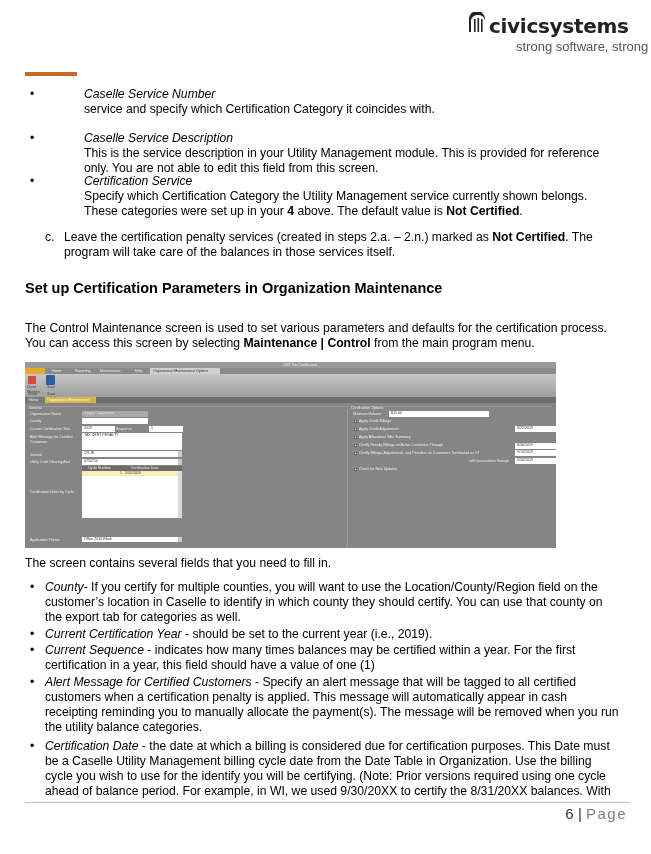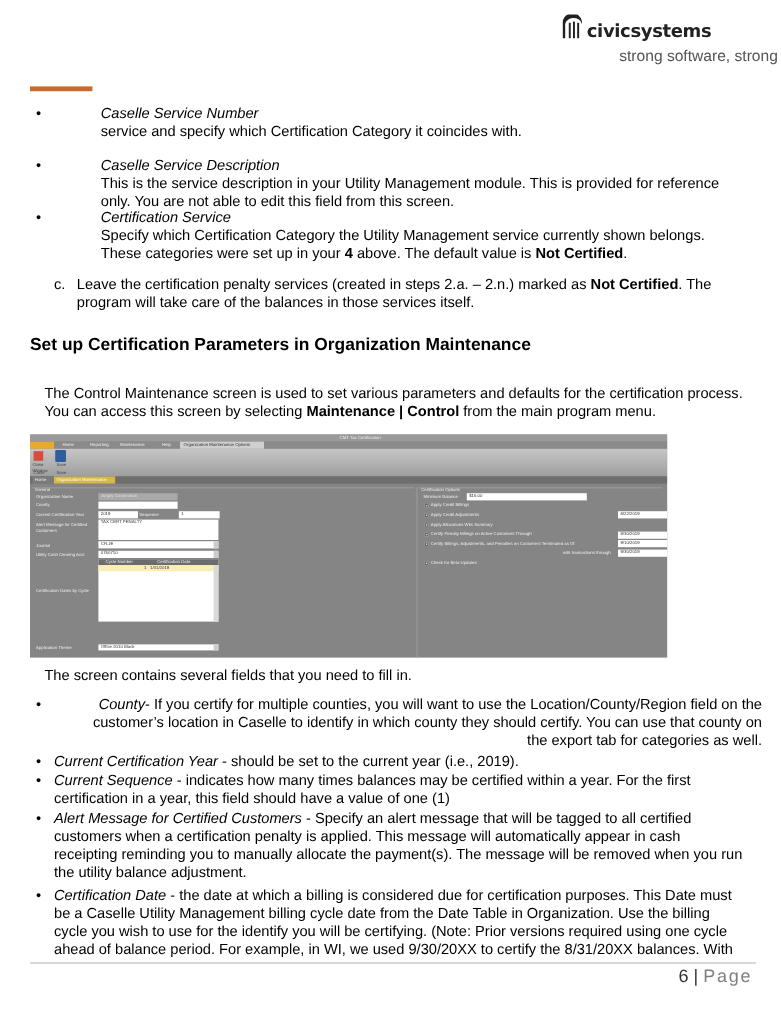--- a/index.html
+++ b/index.html
@@ -2,27 +2,27 @@
 <html><head>
 <meta charset="utf-8">
 <style>
   * { box-sizing: border-box; margin: 0; padding: 0; }
   html, body { width: 651px; height: 854px; background: #ffffff; overflow: hidden; }
   body { position: relative; font-family: "Liberation Sans", sans-serif; color: #000; font-size: 12.2px; line-height: 15px; }
 
   
   .logo { position: absolute; left: 466px; top: 8px; width: 172px; height: 50px; }
   .logo-mark { position: absolute; left: 2px; top: 4px; width: 18px; height: 20px; }
-  .logo-word { position: absolute; left: 23px; top: 6px; font-size: 15px; font-weight: bold; color: #222; letter-spacing: -0.3px; font-family: "DejaVu Sans", sans-serif; line-height: 24px; text-align: right; }
+  .logo-word { position: absolute; left: 23px; top: 6px; font-size: 20px; font-weight: bold; color: #222; letter-spacing: -0.3px; font-family: "DejaVu Sans", sans-serif; line-height: 24px; text-align: right; }
   .logo-tag { position: absolute; left: 30px; top: 34px; font-size: 13px; color: #555; white-space: nowrap; line-height: 10px; padding-left: 20px; }
 
   .accent-bar { position: absolute; left: 25px; top: 72px; width: 52px; height: 4px; background: #c9692a; }
   .bul { position: absolute; left: 62px; width: 8px; }
   .ind { position: absolute; left: 84px; width: 545px; }
-  .para { position: absolute; left: 25px; width: 605px; margin-left: 12px; }
+  .para { position: absolute; left: 25px; width: 605px; }
   .i { font-style: italic; }
   .b { font-weight: bold; }
 
   h2.section { position: absolute; left: 25px; top: 279px; font-size: 14.5px; font-weight: bold; line-height: 18px; }
 
   
   .app { position: absolute; left: 25px; top: 362px; width: 531px; height: 186px; background: #858585; overflow: hidden; font-size: 3.6px; line-height: 4.5px; color: #eee; }
   .app-title { position: absolute; left: 0; top: 0; width: 531px; height: 6px; background: #9a9a9a; }
   .app-title .t { position: absolute; left: 258px; top: 1px; color: #eee; font-size: 3.6px; }
   .app-menubar { position: absolute; left: 0; top: 6px; width: 531px; height: 6px; background: #8a8a8a; }
@@ -183,21 +183,21 @@
   <span class="lbl" style="left:444px; top:97px">with transactions through</span>
   <div class="fld" style="left:490px; top:96px; width:48px; height:6px"><span>9/30/2019</span></div>
   <span class="cb" style="left:329px; top:106px"></span>
     <span class="lbl" style="left:334px; top:105px">Check for Beta Updates</span>
 </div>
 
 <div class="para" style="top:556px">The screen contains several fields that you need to fill in.</div>
 
 <div>
   <span class="bul" style="top:580px">•</span>
-  <div class="ind" style="left:45px; top:580px; width:590px;text-align:right;">
+  <div class="ind" style="left:45px; top:580px; width:590px;">
     <div><span class="i">County</span><span>- </span><span>If you certify for multiple counties, you will want to use the Location/County/Region field on the</span></div>
     <div>customer’s location in Caselle to identify in which county they should certify.  You can use that county on</div>
     <div>the export tab for categories as well.</div>
   </div>
 
   <span class="bul" style="top:627px">•</span>
   <div class="ind" style="left:45px; top:627px; width:590px;">
     <div><span class="i">Current Certification Year</span><span> - </span><span>should be set to the current year (i.e., 2019).</span></div>
   </div>
 
@@ -205,21 +205,21 @@
   <div class="ind" style="left:45px; top:643px; width:590px;">
     <div><span class="i">Current Sequence</span><span> - </span><span>indicates how many times balances may be certified within a year.  For the first</span></div>
     <div>certification in a year, this field should have a value of one (1)</div>
   </div>
 
   <span class="bul" style="top:675px">•</span>
   <div class="ind" style="left:45px; top:675px; width:590px;">
     <div><span class="i">Alert Message for Certified Customers</span><span> - </span><span>Specify an alert message that will be tagged to all certified</span></div>
     <div>customers when a certification penalty is applied.  This message will automatically appear in cash</div>
     <div>receipting reminding you to manually allocate the payment(s).  The message will be removed when you run</div>
-    <div>the utility balance adjustment.</div>
+    <div>the utility balance categories.</div>
   </div>
 
   <span class="bul" style="top:739px">•</span>
   <div class="ind" style="left:45px; top:739px; width:590px;">
     <div><span class="i">Certification Date</span><span> - </span><span>the date at which a billing is considered due for certification purposes.  This Date must</span></div>
     <div>be a Caselle Utility Management billing cycle date from the Date Table in Organization. Use the billing</div>
     <div>cycle you wish to use for the identify you will be certifying. (Note: Prior versions required using one cycle</div>
     <div>ahead of balance period.  For example, in WI, we used 9/30/20XX to certify the 8/31/20XX balances. With</div>
   </div>
 </div>

